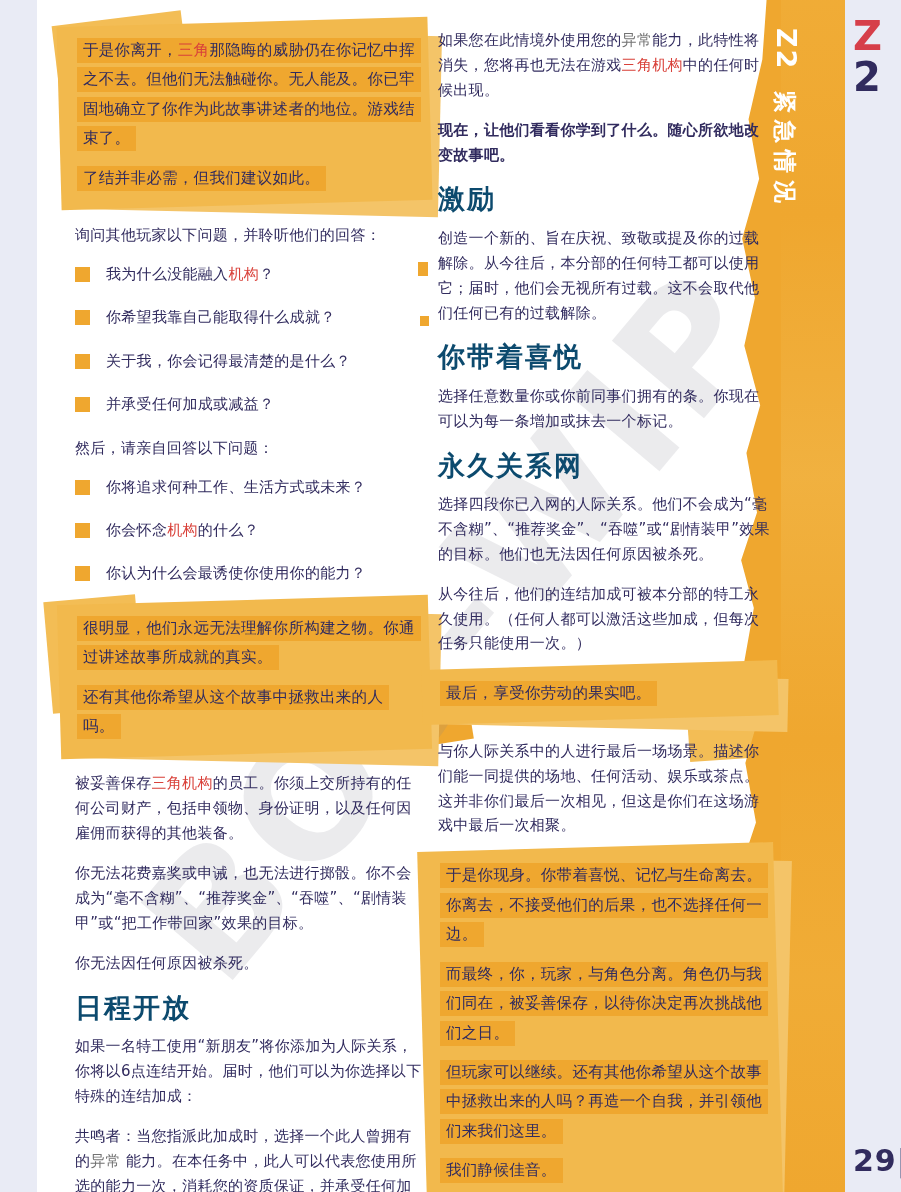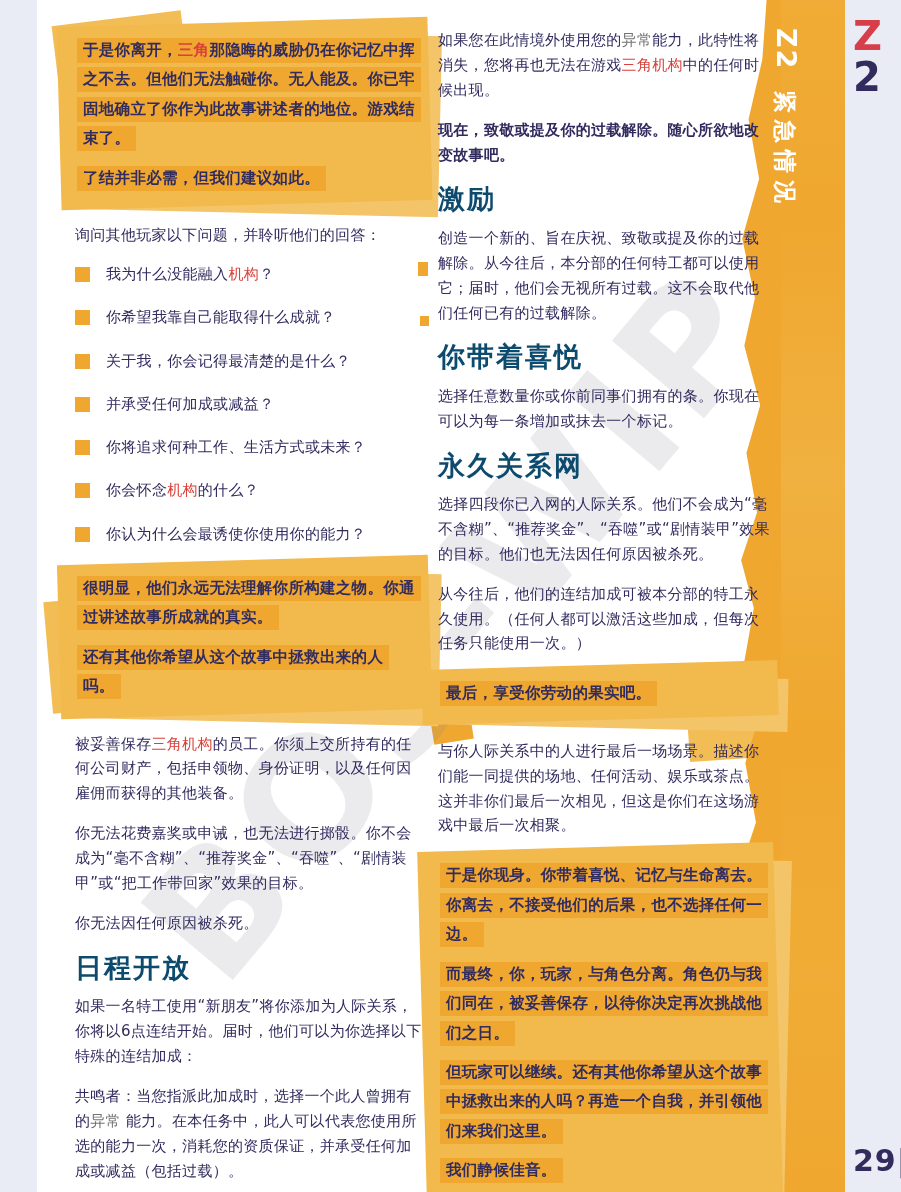--- a/index.html
+++ b/index.html
@@ -30,21 +30,21 @@
   .blist{margin:4px 0 16px 0;}
   .bitem{display:flex;align-items:flex-start;margin:0 0 20px 0;}
   .sq{flex:0 0 15px;width:15px;height:15px;background:#efa72f;margin:4px 16px 0 0;}
   .btext{margin:0;font-size:15px;line-height:1.55;letter-spacing:.3px;}
   
   .hl{position:relative;z-index:0;margin:6px 0 22px 0;padding:8px 2px;}
   .hl::before{content:"";position:absolute;z-index:-1;left:-16px;top:-6px;right:-8px;bottom:-4px;
       background:#f2b94d;transform:rotate(-1.6deg);}
   .hl::after{content:"";position:absolute;z-index:-2;left:-6px;top:4px;right:-18px;bottom:-12px;
       background:#f4c468;transform:rotate(1.3deg);}
-  .hlp{margin:0 0 10px 0;font-size:15.5px;line-height:1.9;font-weight:bold;letter-spacing:.3px;}
+  .hlp{margin:0 0 10px 0;font-size:15.5px;line-height:1.9;font-weight:normal;letter-spacing:.3px;}
   .hlp:last-child{margin-bottom:0;}
   .hlp .mk{background:#efa72f;padding:3px 6px 4px 6px;
       -webkit-box-decoration-break:clone;box-decoration-break:clone;}
   
   .pc{position:absolute;z-index:0;pointer-events:none;}
   .pc.main{background:#efa72f;}
   .pc.light{background:#f3bd55;}
   
   .band{position:absolute;top:0;bottom:0;right:56px;width:106px;z-index:2;background:#efa72f;
     clip-path:polygon(26% 0,100% 0,100% 100%,12% 100%,2% 97%,16% 94%,5% 90%,18% 86%,3% 82%,
@@ -101,20 +101,21 @@
         </div>
         <div class="bitem">
           <span class="sq"></span>
           <p class="btext"><span>关于我，你会记得最清楚的是什么？</span></p>
         </div>
         <div class="bitem">
           <span class="sq"></span>
           <p class="btext"><span>并承受任何加成或减益？</span></p>
         </div>
       </div>
+      <p class="para"><span>然后，请亲自回答以下问题：</span></p>
       <div class="blist">
         <div class="bitem">
           <span class="sq"></span>
           <p class="btext"><span>你将追求何种工作、生活方式或未来？</span></p>
         </div>
         <div class="bitem">
           <span class="sq"></span>
           <p class="btext"><span>你会怀念</span><span class="c-red">机构</span><span>的什么？</span></p>
         </div>
         <div class="bitem">
@@ -128,21 +129,21 @@
       </div>
       <p class="para"><span>被妥善保存</span><span class="c-red">三角机构</span><span>的员工。你须上交所持有的任何公司财产，包括申领物、身份证明，以及任何因雇佣而获得的其他装备。</span></p>
       <p class="para"><span>你无法花费嘉奖或申诫，也无法进行掷骰。你不会成为“毫不含糊”、“推荐奖金”、“吞噬”、“剧情装甲”或“把工作带回家”效果的目标。</span></p>
       <p class="para"><span>你无法因任何原因被杀死。</span></p>
       <h2 class="hd">日程开放</h2>
       <p class="para"><span>如果一名特工使用“新朋友”将你添加为人际关系，你将以6点连结开始。届时，他们可以为你选择以下特殊的连结加成：</span></p>
       <p class="para"><span class="b">共鸣者：</span><span>当您指派此加成时，选择一个此人曾拥有的</span><span class="c-blue">异常</span><span> 能力。在本任务中，此人可以代表您使用所选的能力一次，消耗您的资质保证，并承受任何加成或减益（包括过载）。</span></p>
     </div>
   <div class="col col2" style="padding-top:28px;">
       <p class="para"><span>如果您在此情境外使用您的</span><span class="c-blue">异常</span><span>能力，此特性将消失，您将再也无法在游戏</span><span class="c-red">三角机构</span><span>中的任何时候出现。</span></p>
-      <p class="para bold"><span>现在，致敬或提及你的过载解除。随心所欲地改变故事吧。</span></p>
+      <p class="para bold"><span>现在，让他们看看你学到了什么。随心所欲地改变故事吧。</span></p>
       <h2 class="hd">激励</h2>
       <p class="para"><span>创造一个新的、旨在庆祝、致敬或提及你的过载解除。从今往后，本分部的任何特工都可以使用它；届时，他们会无视所有过载。这不会取代他们任何已有的过载解除。</span></p>
       <h2 class="hd">你带着喜悦</h2>
       <p class="para"><span>选择任意数量你或你前同事们拥有的条。你现在可以为每一条增加或抹去一个标记。</span></p>
       <h2 class="hd">永久关系网</h2>
       <p class="para"><span>选择四段你已入网的人际关系。他们不会成为“毫不含糊”、“推荐奖金”、“吞噬”或“剧情装甲”效果的目标。他们也无法因任何原因被杀死。</span></p>
       <p class="para"><span>从今往后，他们的连结加成可被本分部的特工永久使用。（任何人都可以激活这些加成，但每次任务只能使用一次。）</span></p>
       <div class="hl">
         <p class="hlp"><span class="mk"><span>最后，享受你劳动的果实吧。</span></span></p>
       </div>

